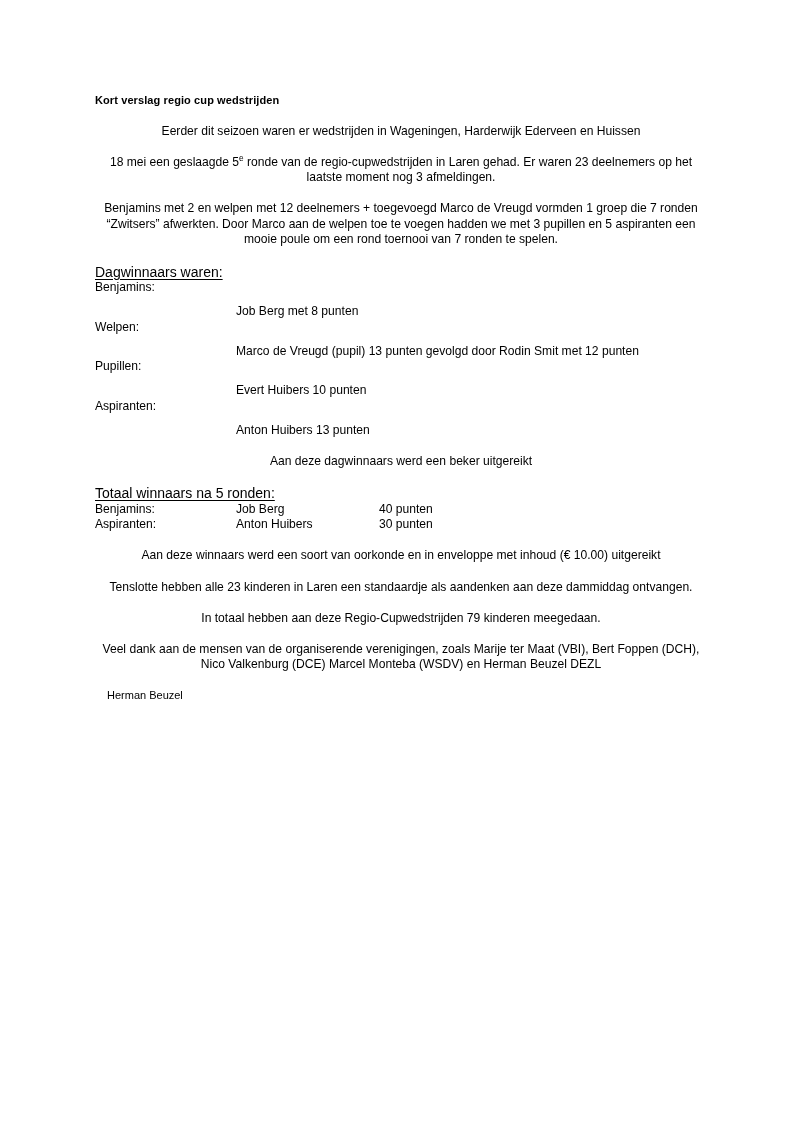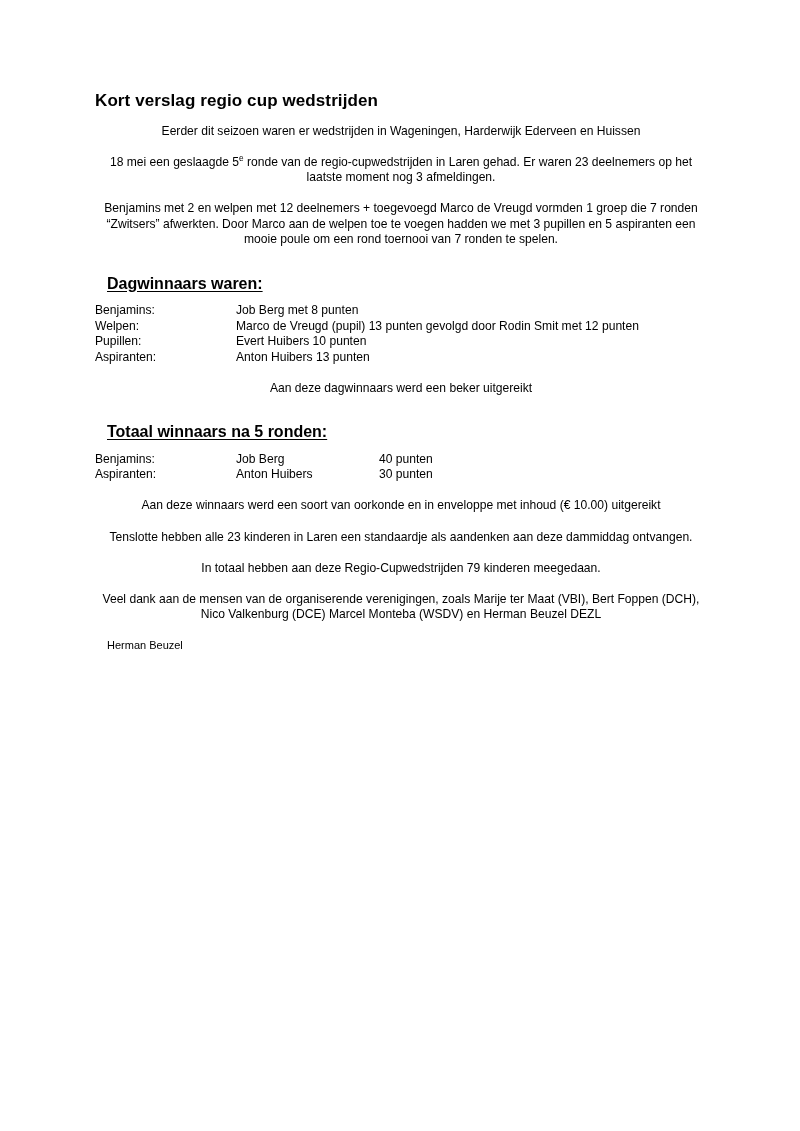--- a/index.html
+++ b/index.html
@@ -19,40 +19,39 @@
     overflow: hidden;
     box-sizing: border-box;
   }
   .doc-body {
     position: absolute;
     left: 95px;
     top: 93px;
     width: 612px;
   }
   .doc-title {
-    font-size: 17px;
+    font-size: 11px;
     font-weight: bold;
     line-height: 15.5px;
     letter-spacing: 0.1px;
     margin: 0 0 15px 0;
   }
   .para {
     font-size: 12.1px;
     line-height: 15.6px;
     margin: 0 0 15.5px 0;
     text-align: center;
   }
   .section-head {
-    font-size: 16px;
+    font-size: 14px;
     line-height: 15.6px;
-    margin: 12px;
+    margin: 0;
     text-decoration: underline;
     text-underline-offset: 1.5px;
     display: inline-block;
-    font-weight: bold;
   }
   .head-wrap {
     line-height: 15.6px;
     margin: 0;
   }
   .list-block {
     margin: 0 0 15.5px 0;
   }
   .list-row {
     font-size: 12.1px;
@@ -69,20 +68,21 @@
     width: 143px;
     vertical-align: top;
   }
   .col-pts {
     display: inline-block;
     vertical-align: top;
   }
   .col-name-wide {
     display: inline-block;
     vertical-align: top;
+    margin-top: 24px;
   }
   .sup {
     font-size: 8.2px;
     vertical-align: super;
     line-height: 0;
   }
   .sig {
     font-size: 11px;
     line-height: 15.6px;
     margin: 12px;

